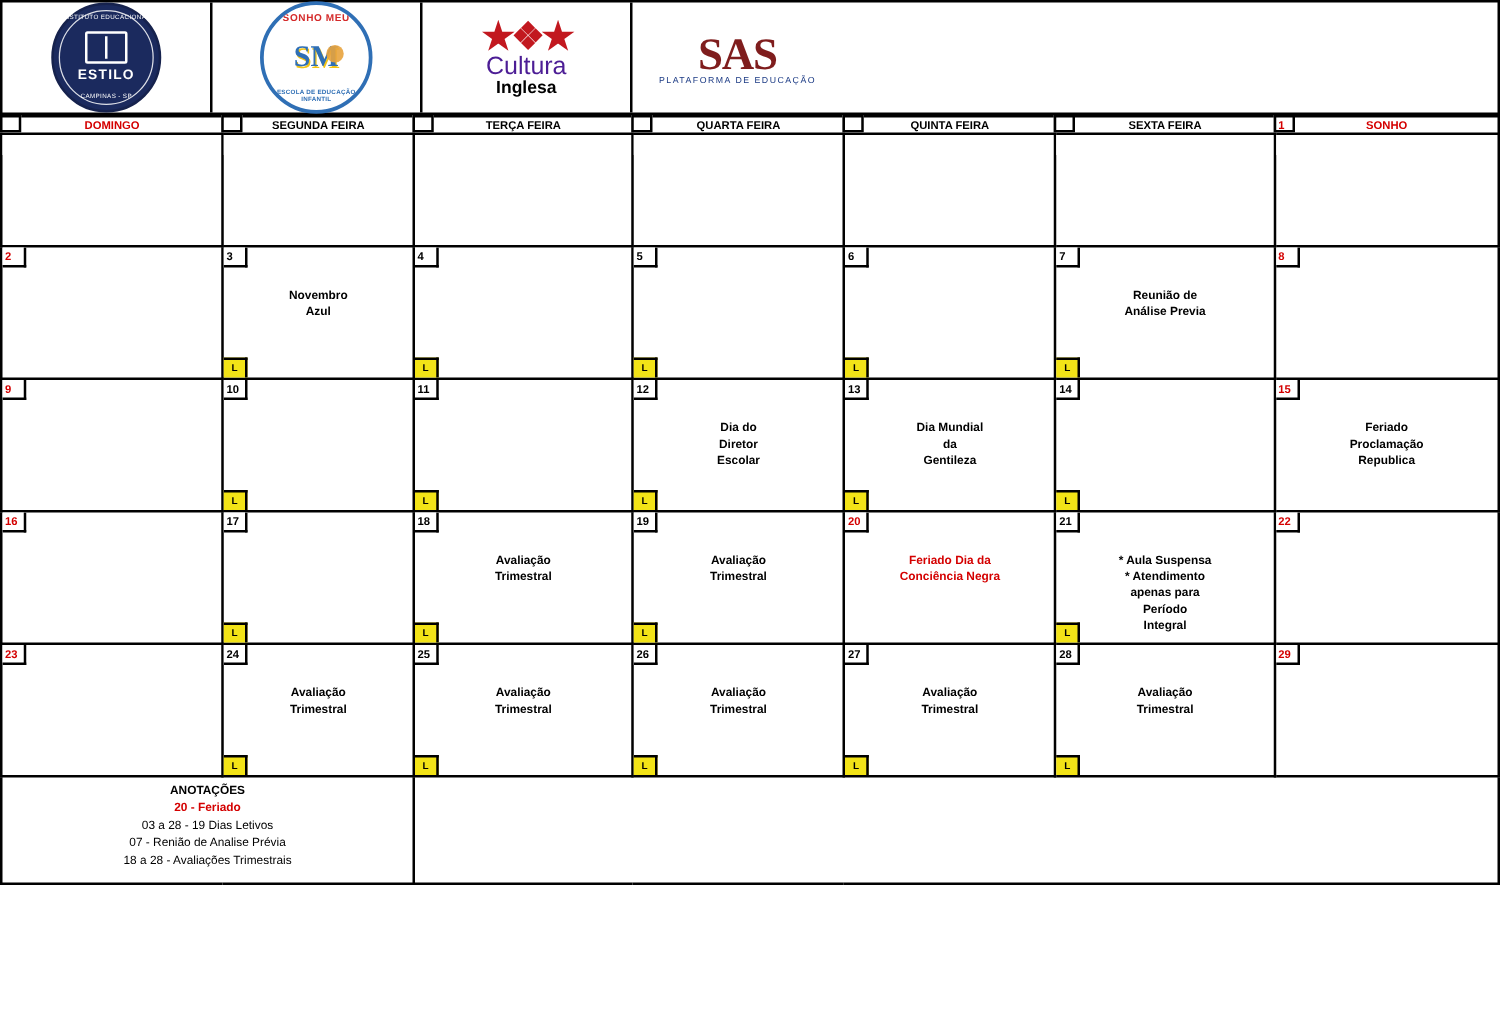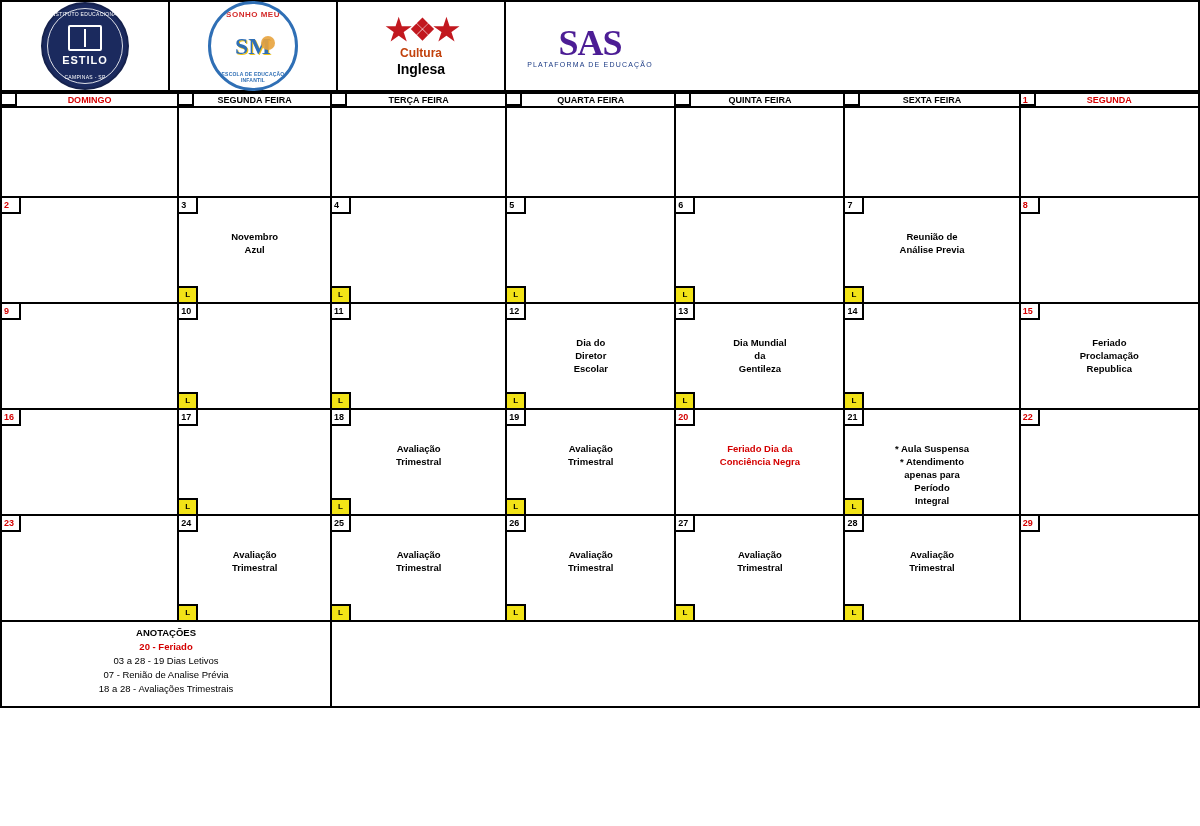--- a/index.html
+++ b/index.html
@@ -154,32 +154,32 @@
     text-align: center;
     color: #c2181f;
   }
   .logo-cultura .mark {
     font-size: 30px;
     line-height: 30px;
     letter-spacing: -3px;
     font-weight: bold;
   }
   .logo-cultura .l1 {
-    font-size: 12px; font-weight: bold; color: #c2410c; line-height: 16px;
+    font-size: 20px; font-weight: normal; color: #4c1d95; line-height: 16px;
   }
   .logo-cultura .l2 {
     font-size: 14px; font-weight: bold; color: #000; line-height: 16px;
   }
 
   
   .logo-sas { width: 150px; text-align: center; }
   .logo-sas .sas {
     font-size: 36px;
     font-weight: bold;
-    color: #4c1d95;
+    color: #7f1d1d;
     font-family: "Liberation Serif", serif;
     letter-spacing: -1px;
     line-height: 36px;
   }
   .logo-sas .sub {
     font-size: 7px;
     color: #1b3a84;
     letter-spacing: 1.2px;
   }
 
@@ -328,21 +328,21 @@
 
   <table class="cal">
     <tbody id="cal-body">
         <tr class="dow-row">
           <td style="width:174px"><div class="daybox"></div><span class="dow-label dow-red">DOMINGO</span></td>
           <td style="width:150px"><div class="daybox"></div><span class="dow-label">SEGUNDA FEIRA</span></td>
           <td style="width:172px"><div class="daybox"></div><span class="dow-label">TERÇA FEIRA</span></td>
           <td style="width:166px"><div class="daybox"></div><span class="dow-label">QUARTA FEIRA</span></td>
           <td style="width:166px"><div class="daybox"></div><span class="dow-label">QUINTA FEIRA</span></td>
           <td style="width:172px"><div class="daybox"></div><span class="dow-label">SEXTA FEIRA</span></td>
-          <td style="width:176px"><div class="daybox num-red">1</div><span class="dow-label dow-red">SEGUNDA</span></td>
+          <td style="width:176px"><div class="daybox num-red">1</div><span class="dow-label dow-red">SONHO</span></td>
         </tr>
         <tr>
           <td class="daycell" style="width:174px;height:90px">
             <div class="corner" style="border-right: none; border-bottom: none;"></div>
           </td>
           <td class="daycell" style="width:172px;height:90px">
             <div class="corner" style="border-right: none; border-bottom: none;"></div>
           </td>
           <td class="daycell" style="width:172px;height:90px">
             <div class="corner" style="border-right: none; border-bottom: none;"></div>

